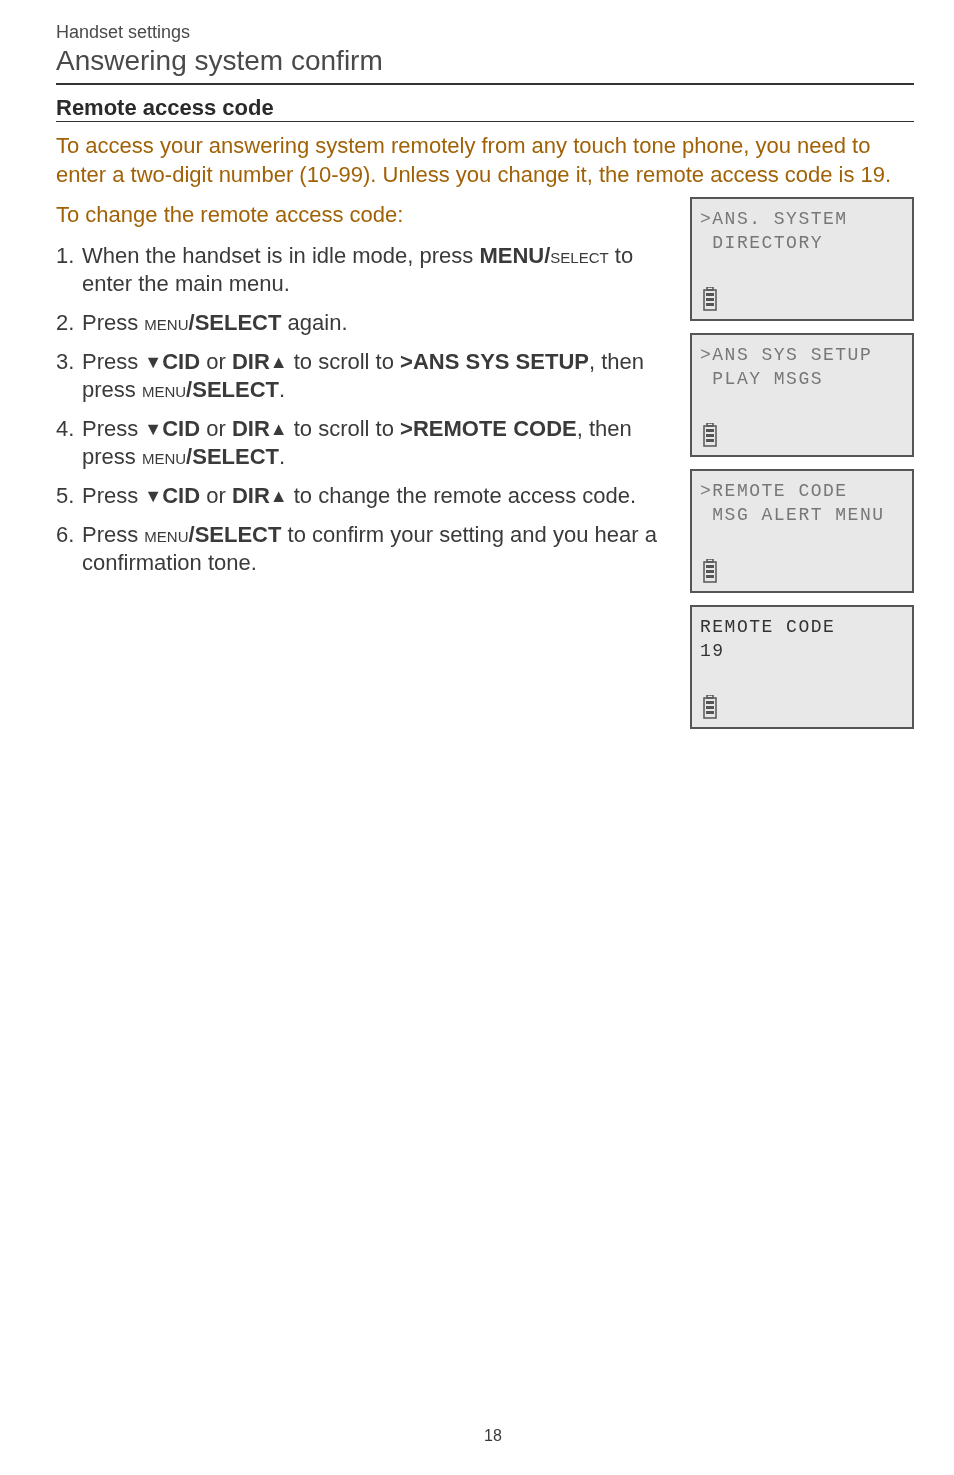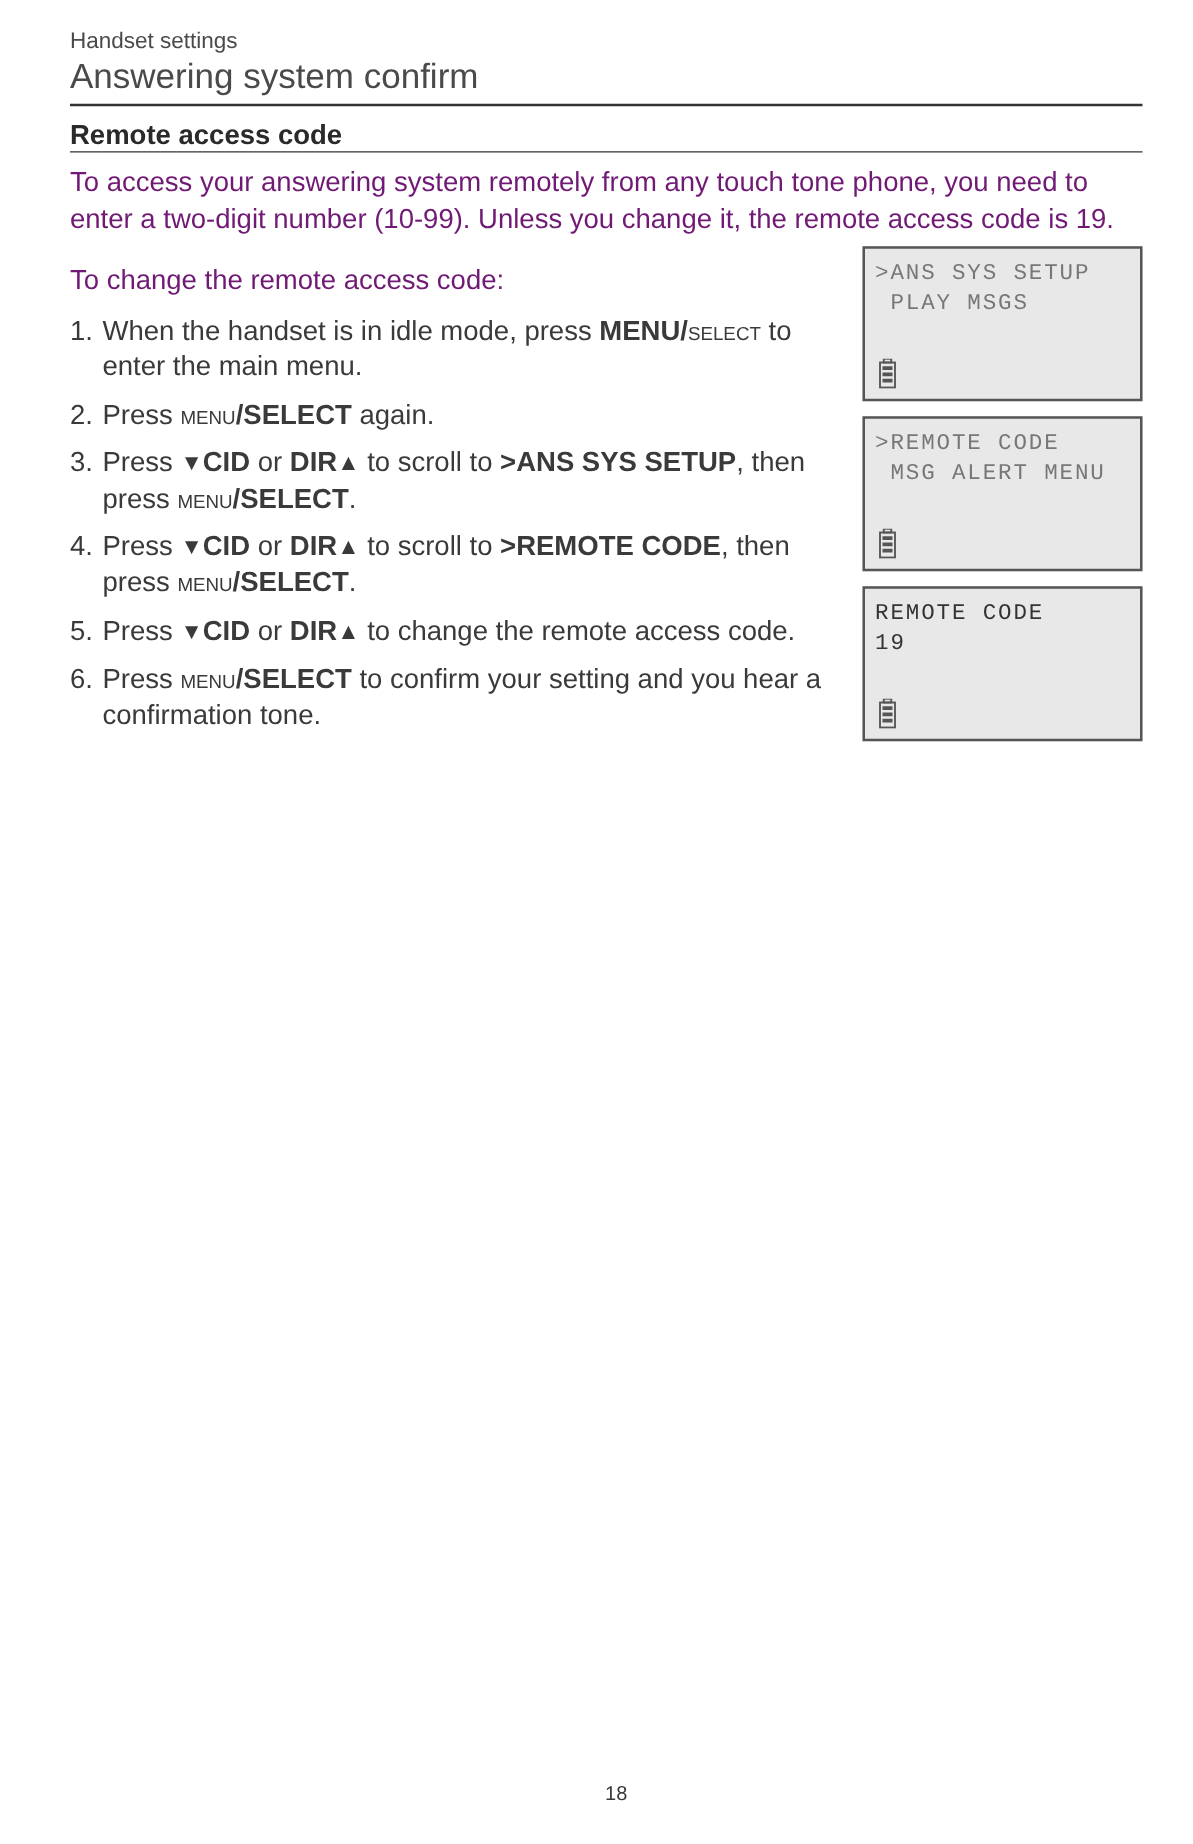--- a/index.html
+++ b/index.html
@@ -38,27 +38,27 @@
     margin-bottom: 0;
   }
   .thin-rule {
     border: none;
     border-top: 1px solid #333;
     margin-bottom: 10px;
   }
   .para {
     font-size: 22px;
     line-height: 1.3;
-    color: #701a75;
+    color: #a16207;
     margin-bottom: 12px;
   }
   .content-row {
     display: flex;
     gap: 22px;
-    align-items: center;
+    align-items: flex-start;
   }
   .text-col {
     flex: 1;
   }
   .right-col {
     width: 224px;
     flex-shrink: 0;
     margin-top: -4px;
   }
   ol {
@@ -172,20 +172,33 @@
       <li>
         <span class="num">6.</span>
         <span>Press </span><span class="sc">menu</span><span class="bold">/SELECT</span><span> to confirm your setting and you hear a confirmation tone.</span>
       </li>
 
     </ol>
   </div>
 
   <div class="right-col">
 
+    <div class="screen">
+      <div class="line">&gt;ANS. SYSTEM</div>
+      <div class="line"> DIRECTORY</div>
+      <div class="batt-icon">
+        <svg width="16" height="24" viewBox="0 0 16 24">
+          <rect x="5" y="0" width="6" height="3" fill="none" stroke="#555" stroke-width="1.5"></rect>
+          <rect x="2" y="3" width="12" height="20" fill="none" stroke="#555" stroke-width="1.5"></rect>
+          <rect x="4" y="6" width="8" height="3" fill="#555"></rect>
+          <rect x="4" y="11" width="8" height="3" fill="#555"></rect>
+          <rect x="4" y="16" width="8" height="3" fill="#555"></rect>
+        </svg>
+      </div>
+    </div>
 
     <div class="screen">
       <div class="line">&gt;ANS SYS SETUP</div>
       <div class="line"> PLAY MSGS</div>
       <div class="batt-icon">
         <svg width="16" height="24" viewBox="0 0 16 24">
           <rect x="5" y="0" width="6" height="3" fill="none" stroke="#555" stroke-width="1.5"></rect>
           <rect x="2" y="3" width="12" height="20" fill="none" stroke="#555" stroke-width="1.5"></rect>
           <rect x="4" y="6" width="8" height="3" fill="#555"></rect>
           <rect x="4" y="11" width="8" height="3" fill="#555"></rect>

